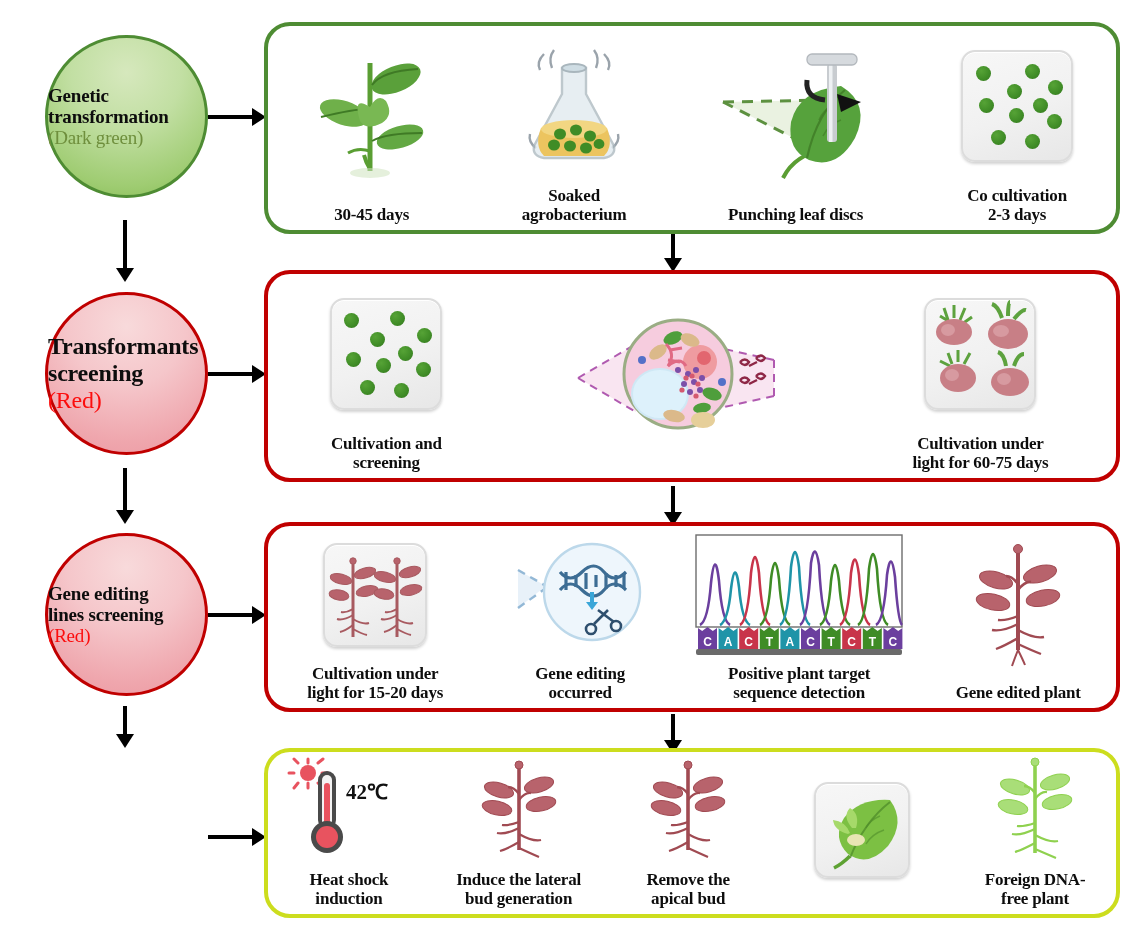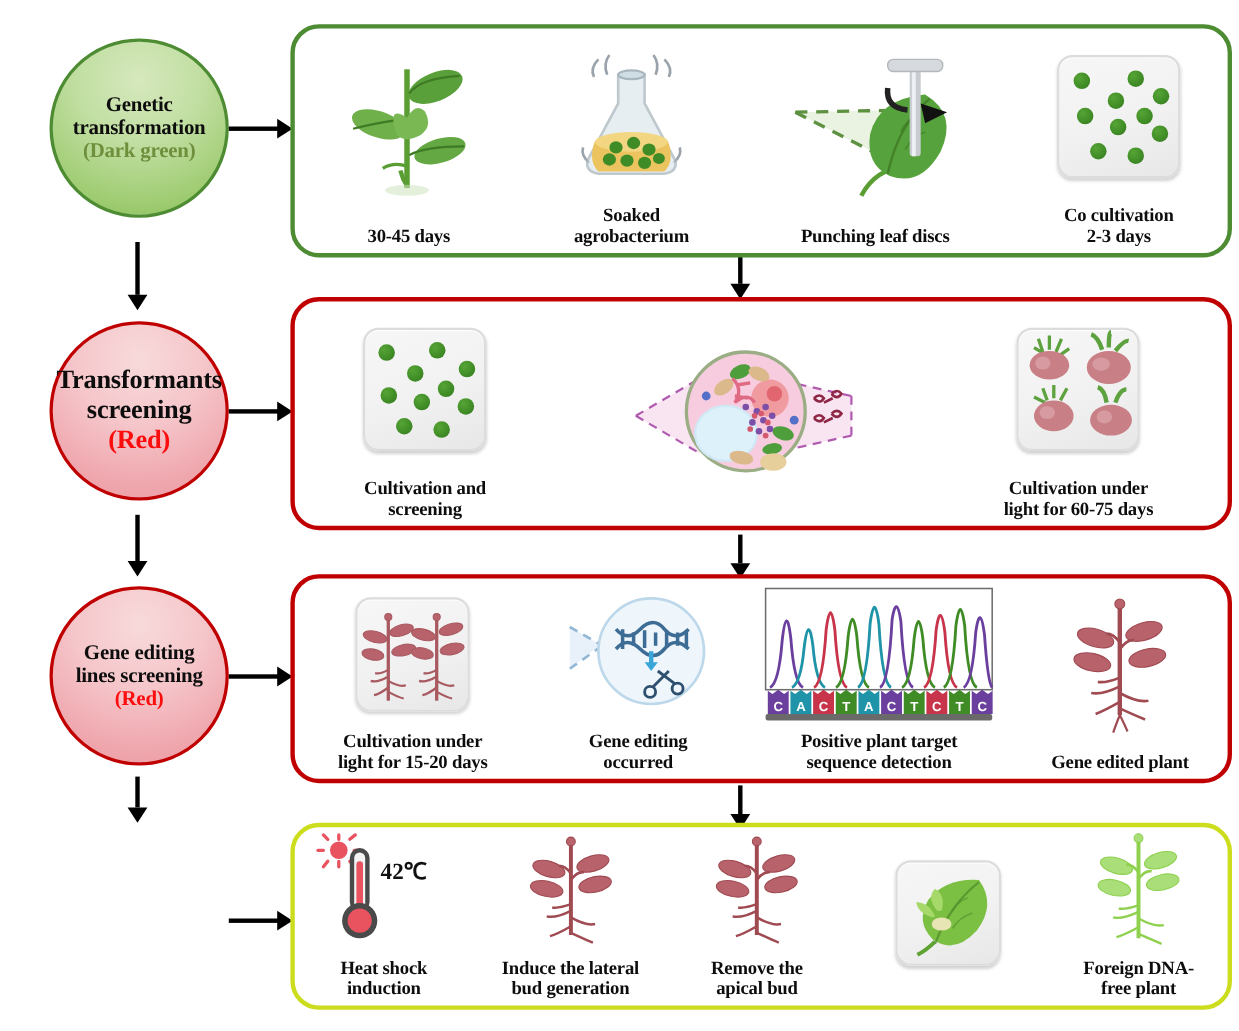--- a/index.html
+++ b/index.html
@@ -11,28 +11,28 @@
     position:relative;
     overflow:hidden;
   }
   #stage { position:absolute; left:0; top:0; width:1126px; height:937px; }
 
   
   .stage-circle {
     position:absolute;
     border-radius:50%;
     display:flex; flex-direction:column;
-    align-items:center; justify-content:center;
+    align-items:flex-start; justify-content:center;
     text-align:center;
     line-height:1.12;
     font-weight:bold;
     letter-spacing:-0.2px;
   }
   .stage-circle .l1, .stage-circle .l2 { color:#0d0d0d; }
-  .stage-circle .tag { font-weight:bold; }
+  .stage-circle .tag { font-weight:normal; }
 
   .c-green {
     background:radial-gradient(circle at 50% 22%, #d6e8bd 0%, #c2dfa3 38%, #9fcc72 78%, #83bb52 100%);
     border:3px solid #4e8c33;
   }
   .c-green .tag { color:#6f8f3d; }
 
   .c-red {
     background:radial-gradient(circle at 50% 20%, #f8dadb 0%, #f5c6ca 40%, #efa6ad 78%, #eb98a1 100%);
     border:3px solid #c00000;

